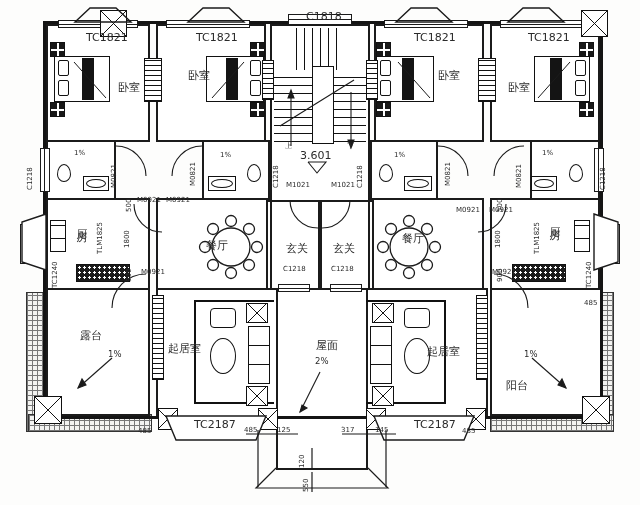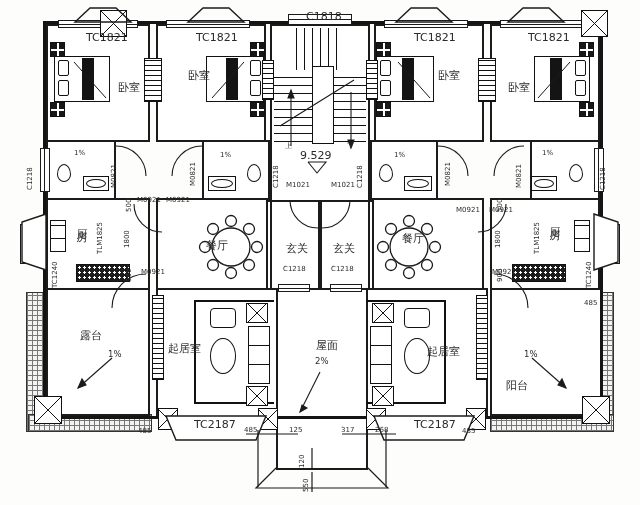--- a/index.html
+++ b/index.html
@@ -291,33 +291,33 @@
   <span class="lbl big" style="left:316px;top:340px">屋面</span>
 
   <span class="lbl" style="left:108px;top:350px">1%</span>
   <span class="lbl" style="left:524px;top:350px">1%</span>
   <span class="lbl" style="left:315px;top:357px">2%</span>
   <span class="lbl sm" style="left:74px;top:150px">1%</span>
   <span class="lbl sm" style="left:220px;top:152px">1%</span>
   <span class="lbl sm" style="left:394px;top:152px">1%</span>
   <span class="lbl sm" style="left:542px;top:150px">1%</span>
 
-  <span class="lbl big" style="left:300px;top:150px">9.529</span>
+  <span class="lbl big" style="left:300px;top:150px">3.601</span>
   <span class="lbl sm" style="left:285px;top:143px">上</span>
   <span class="lbl sm" style="left:347px;top:143px">下</span>
 
   <span class="lbl sm vrot" style="left:126px;top:212px">500</span>
   <span class="lbl sm vrot" style="left:124px;top:248px">1800</span>
   <span class="lbl sm vrot" style="left:126px;top:282px">900</span>
   <span class="lbl sm vrot" style="left:497px;top:212px">500</span>
   <span class="lbl sm vrot" style="left:495px;top:248px">1800</span>
   <span class="lbl sm vrot" style="left:497px;top:282px">900</span>
   <span class="lbl sm vrot" style="left:299px;top:468px">120</span>
   <span class="lbl sm vrot" style="left:303px;top:492px">550</span>
   <span class="lbl sm" style="left:138px;top:428px">485</span>
   <span class="lbl sm" style="left:244px;top:427px">485</span>
-  <span class="lbl sm" style="left:289px;top:427px">125</span>
+  <span class="lbl sm" style="left:277px;top:427px">125</span>
   <span class="lbl sm" style="left:341px;top:427px">317</span>
-  <span class="lbl sm" style="left:375px;top:427px">268</span>
+  <span class="lbl sm" style="left:375px;top:427px">145</span>
   <span class="lbl sm" style="left:462px;top:428px">485</span>
   <span class="lbl sm" style="left:584px;top:300px">485</span>
 
 </div>
 
 </body></html>

